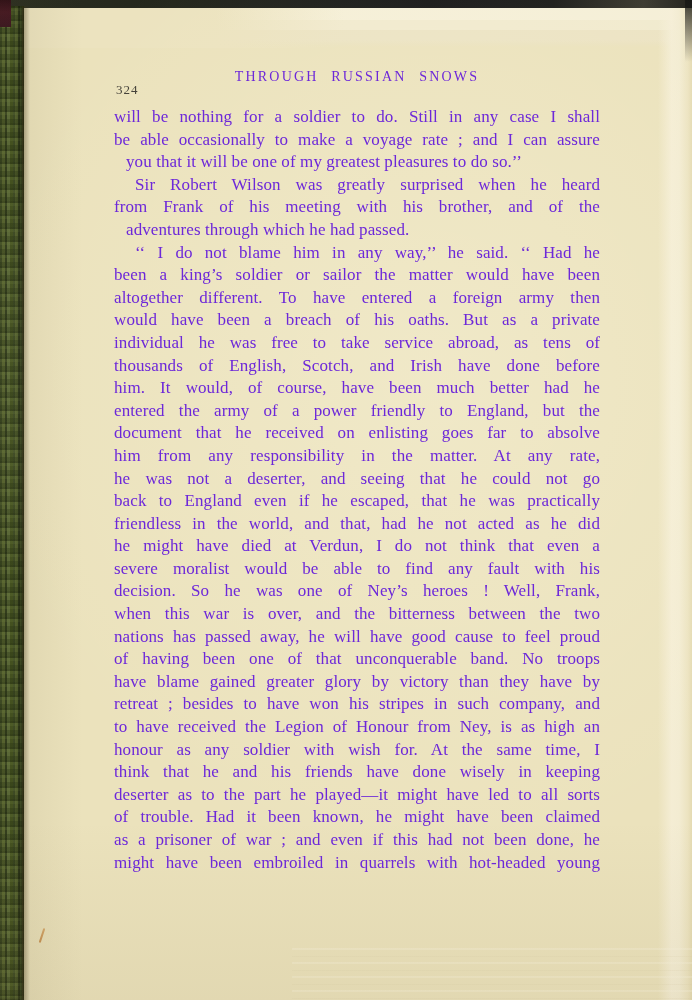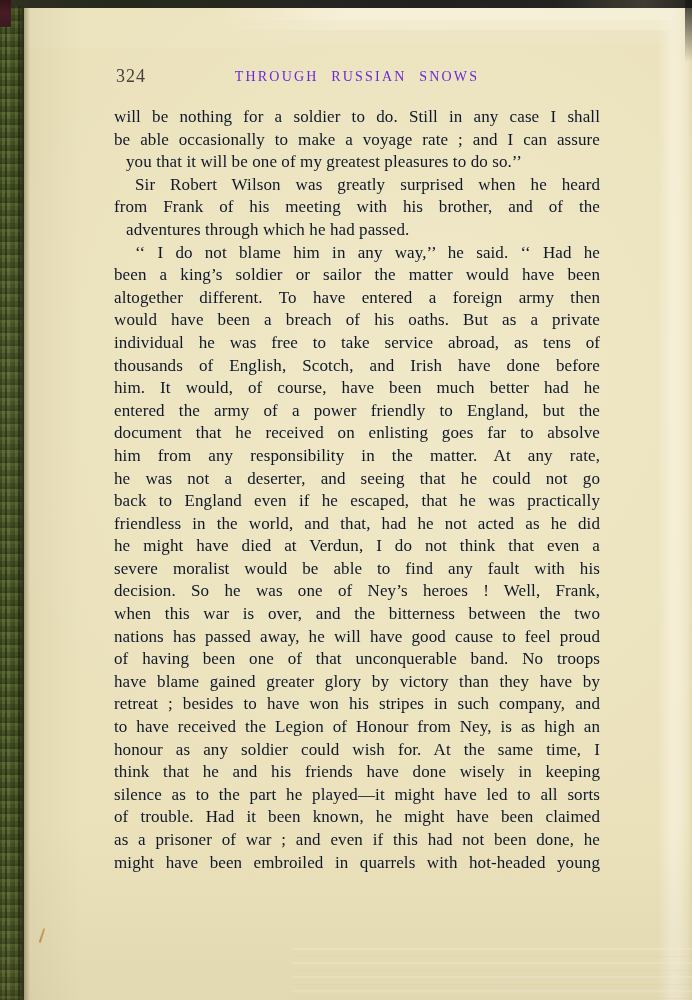--- a/index.html
+++ b/index.html
@@ -87,34 +87,34 @@
     background: linear-gradient(180deg, #c99a5c, #b97f3f);
     transform: rotate(18deg); border-radius: 1px; opacity: 0.85;
   }
 
   
   .page-header {
     position: absolute; top: 66px; left: 114px; width: 486px; height: 24px;
     color: #45423a;
   }
   .page-number {
-    position: absolute; left: 2px; top: 0;
-    font-size: 18px; letter-spacing: 1px;
+    position: absolute; left: 2px; top: 16px;
+    font-size: 13px; letter-spacing: 1px;
   }
   .running-head {
     position: absolute; left: 0; right: 0; top: 3px;
     text-align: center;
     font-size: 14px; letter-spacing: 2.2px; word-spacing: 7px;
     color: #6d28d9;
   }
 
   .text-block {
     position: absolute; top: 106px; left: 114px; width: 486px;
     font-size: 17px; line-height: 22.6px;
-    color: #0f172a;
+    color: #6d28d9;
     letter-spacing: 0.1px;
   }
   .line {
     text-align: justify;
     text-align-last: justify;
     height: 22.6px;
     white-space: normal;
   }
   .line.indent { text-indent: 21px; }
   .line.no-just { text-align-last: left; margin-left: 12px; }
@@ -163,21 +163,21 @@
       <div class="line">friendless in the world, and that, had he not acted as he did</div>
       <div class="line">he might have died at Verdun, I do not think that even a</div>
       <div class="line">severe moralist would be able to find any fault with his</div>
       <div class="line">decision. So he was one of Ney’s heroes ! Well, Frank,</div>
       <div class="line">when this war is over, and the bitterness between the two</div>
       <div class="line">nations has passed away, he will have good cause to feel proud</div>
       <div class="line">of having been one of that unconquerable band. No troops</div>
       <div class="line">have blame gained greater glory by victory than they have by</div>
       <div class="line">retreat ; besides to have won his stripes in such company, and</div>
       <div class="line">to have received the Legion of Honour from Ney, is as high an</div>
-      <div class="line">honour as any soldier could wish for. At the same time, I</div>
+      <div class="line">honour as any soldier with wish for. At the same time, I</div>
       <div class="line">think that he and his friends have done wisely in keeping</div>
-      <div class="line">silence as to the part he played—it might have led to all sorts</div>
+      <div class="line">deserter as to the part he played—it might have led to all sorts</div>
       <div class="line">of trouble. Had it been known, he might have been claimed</div>
       <div class="line">as a prisoner of war ; and even if this had not been done, he</div>
       <div class="line">might have been embroiled in quarrels with hot-headed young</div>
     </div>
 
 </div>
 
 </body></html>

